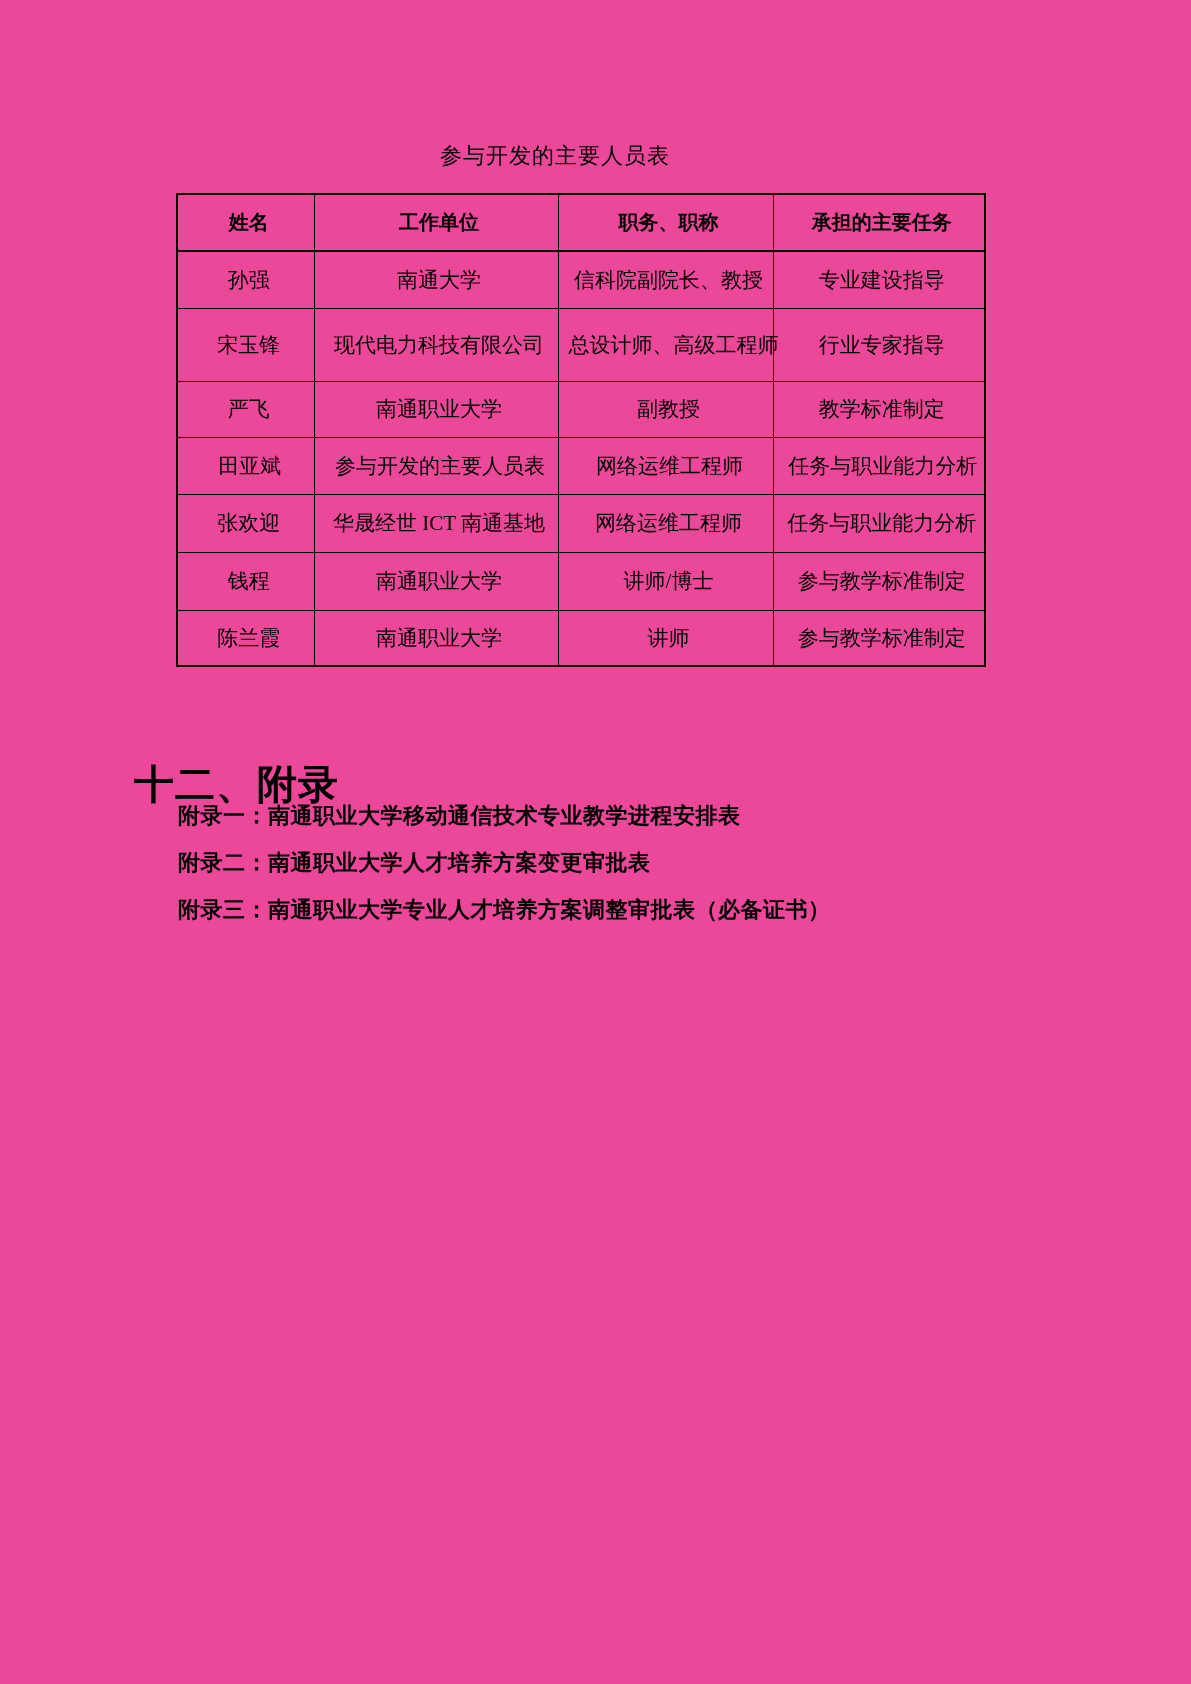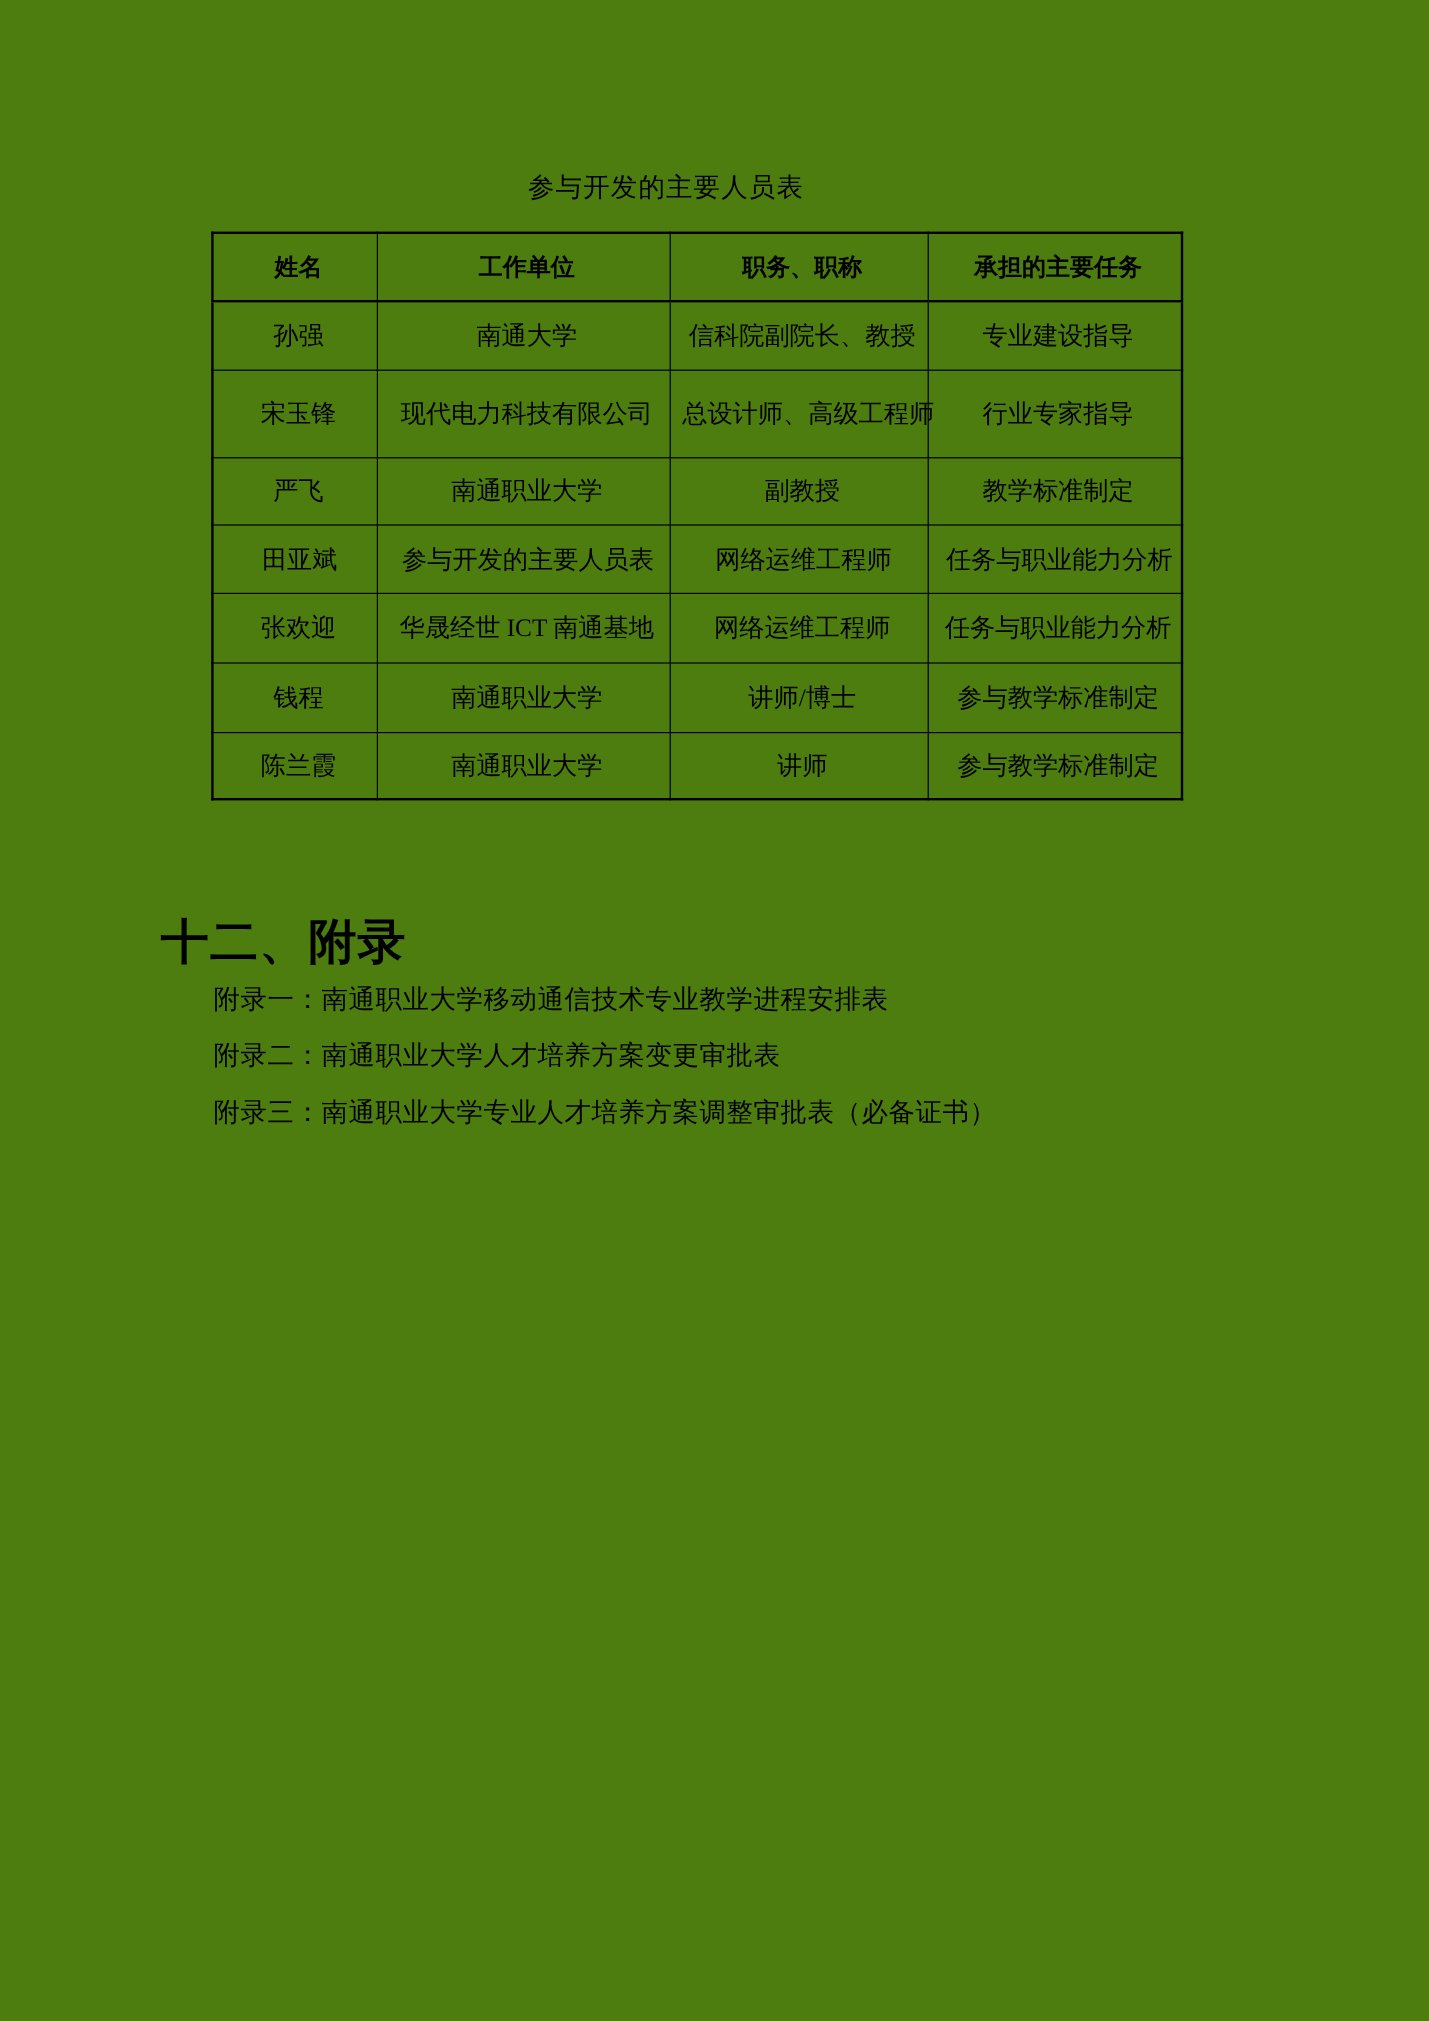--- a/index.html
+++ b/index.html
@@ -2,21 +2,21 @@
 <html><head>
 <meta charset="utf-8">
 <style>
   * { margin: 0; padding: 0; box-sizing: border-box; }
   html, body { background: #888; }
   .page {
     position: relative;
     width: 1191px;
     height: 1684px;
     margin: 0 auto;
-    background: #4d7c0f;
+    background: #ec4899;
     font-family: "Liberation Serif", "DejaVu Serif", serif;
     color: #000000;
     overflow: hidden;
   }
   .doc-title {
     position: absolute;
     top: 141px;
     left: 151px;
     width: 808px;
     text-align: center;
@@ -66,23 +66,24 @@
     top: 757px;
     left: 134px;
     font-family: "Liberation Sans", "DejaVu Sans", sans-serif;
     font-weight: 700;
     font-size: 40px;
     letter-spacing: 1px;
     color: #000000;
   }
   .appendix-list {
     position: absolute;
-    top: 809px;
+    top: 792px;
     left: 178px;
     list-style: none;
+    font-weight: bold;
   }
   .appendix-list li {
     font-size: 22px;
     line-height: 47px;
     letter-spacing: 0.5px;
     white-space: nowrap;
   }
 </style>
 </head>
 <body>

